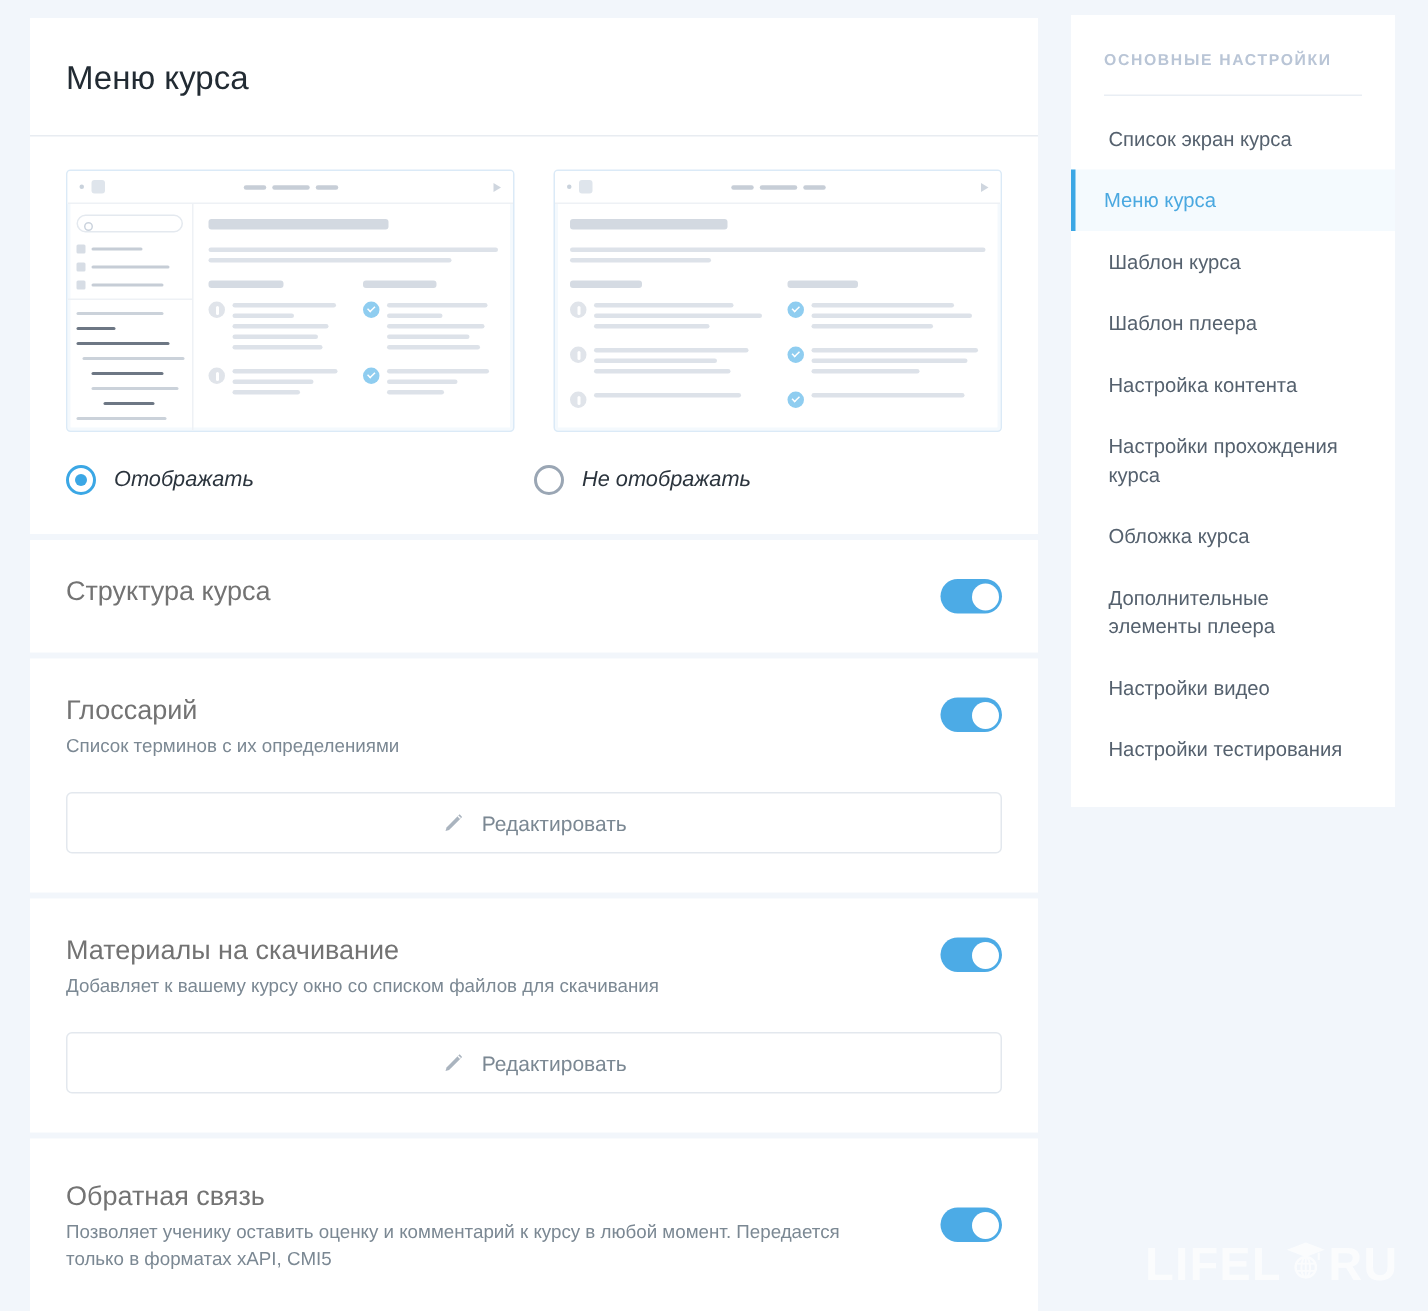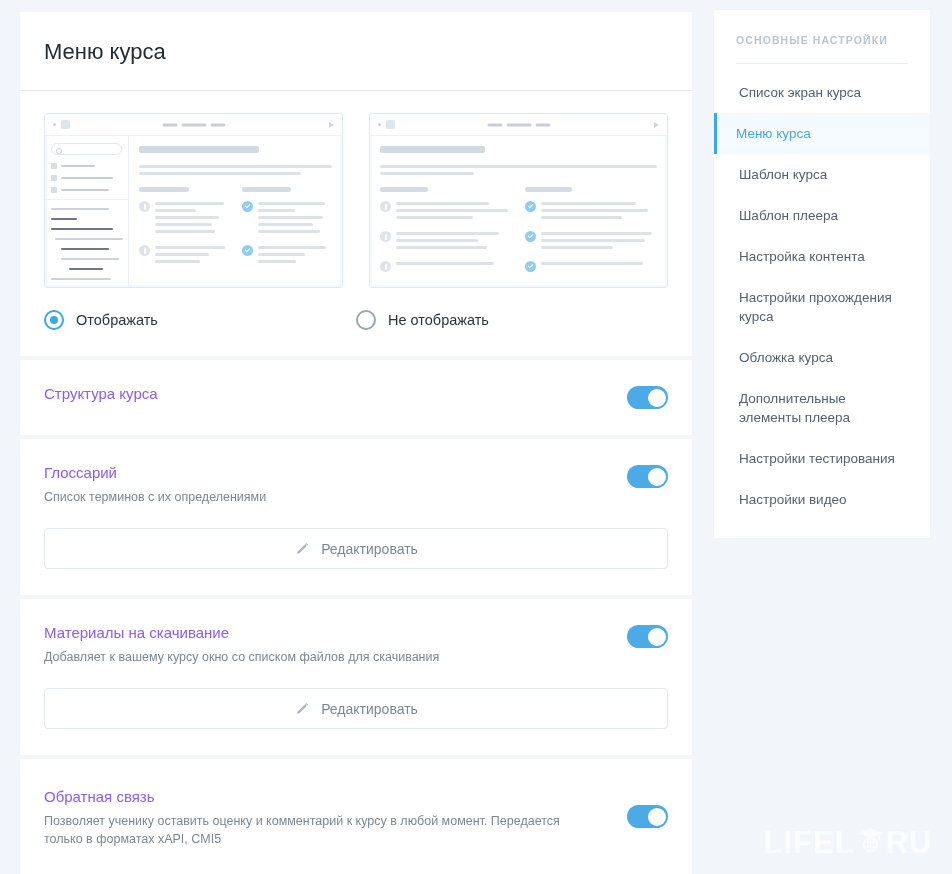--- a/index.html
+++ b/index.html
@@ -153,20 +153,21 @@
     border-left: 1.5px solid #fff; border-bottom: 1.5px solid #fff;
     transform: rotate(-45deg);
   }
   .tm-lines { flex: 1; min-width: 0; padding-top: 1px; }
   .tm-lines i { display: block; height: 3px; background: #dde2e9; border-radius: 2px; margin-bottom: 4px; }
 
   
   .radio-row {
     display: flex;
     padding: 22px 24px 26px 24px;
+    font-style: italic;
   }
   .radio-opt {
     display: flex;
     align-items: center;
     gap: 12px;
     cursor: pointer;
     width: 326px;
   }
   .radio-mark {
     width: 20px; height: 20px;
@@ -194,22 +195,22 @@
     padding: 24px 24px 26px 24px;
   }
   .setting-head {
     display: flex;
     align-items: flex-start;
     justify-content: space-between;
     gap: 20px;
   }
   .setting-texts { flex: 1; min-width: 0; max-width: 545px; }
   .setting-name {
-    font-size: 15px;
-    color: #8b5cf6;
+    font-size: 18px;
+    color: #737373;
     line-height: 20px;
   }
   .setting-desc {
     font-size: 12.5px;
     color: #7b8893;
     line-height: 18px;
     margin-top: 5px;
   }
 
   .toggle {
@@ -571,22 +572,22 @@
     <div class="sb-rule"></div>
     <div class="sb-list">
       <div class="sb-item">Список экран курса</div>
       <div class="sb-item active">Меню курса</div>
       <div class="sb-item">Шаблон курса</div>
       <div class="sb-item">Шаблон плеера</div>
       <div class="sb-item">Настройка контента</div>
       <div class="sb-item">Настройки прохождения курса</div>
       <div class="sb-item">Обложка курса</div>
       <div class="sb-item">Дополнительные элементы плеера</div>
+      <div class="sb-item">Настройки видео</div>
       <div class="sb-item">Настройки тестирования</div>
-      <div class="sb-item">Настройки видео</div>
     </div>
   </div>
 
   <div class="watermark">
     <span>LIFEL</span>
     <span class="wm-cap">
       <svg width="29" height="30" viewBox="0 0 30 30" fill="none">
         <path d="M15 4 L28 9 L15 14 L2 9 Z" fill="#ffffff"></path>
         <path d="M24 11 v5" stroke="#ffffff" stroke-width="1.4"></path>
         <circle cx="15" cy="21" r="7" stroke="#ffffff" stroke-width="1.6" fill="none"></circle>

